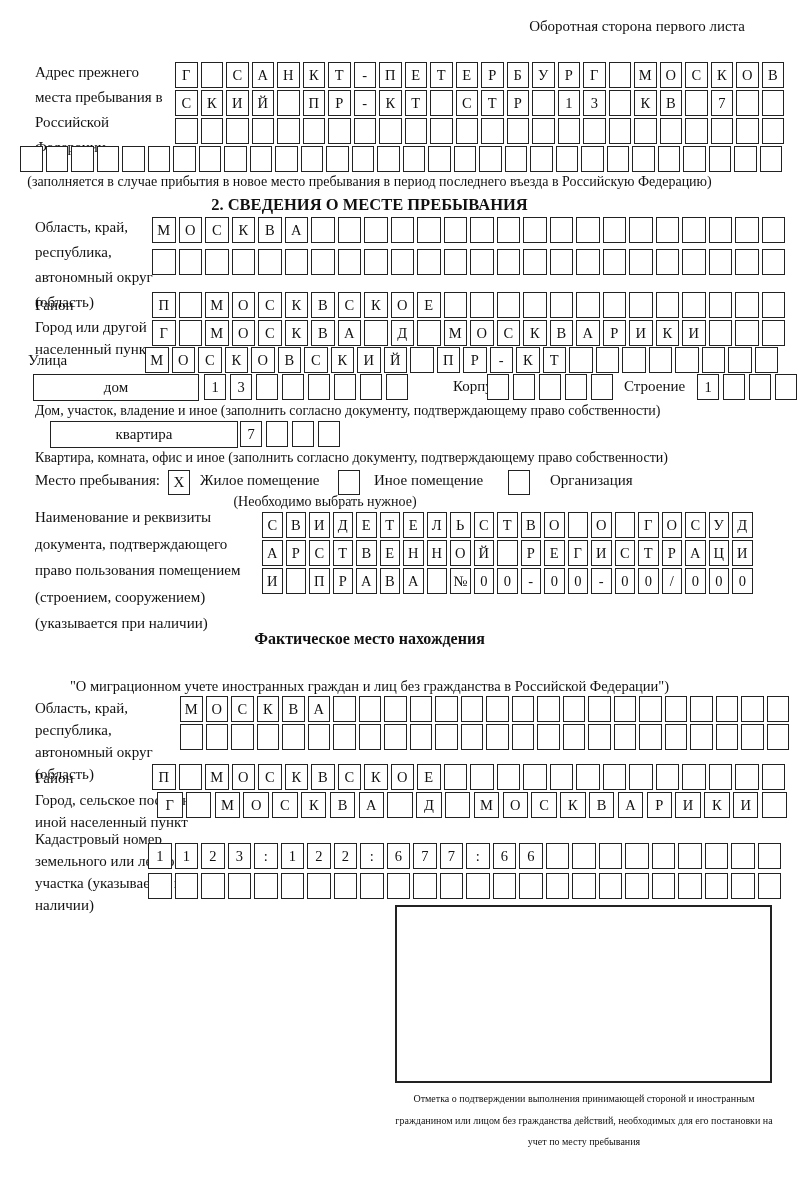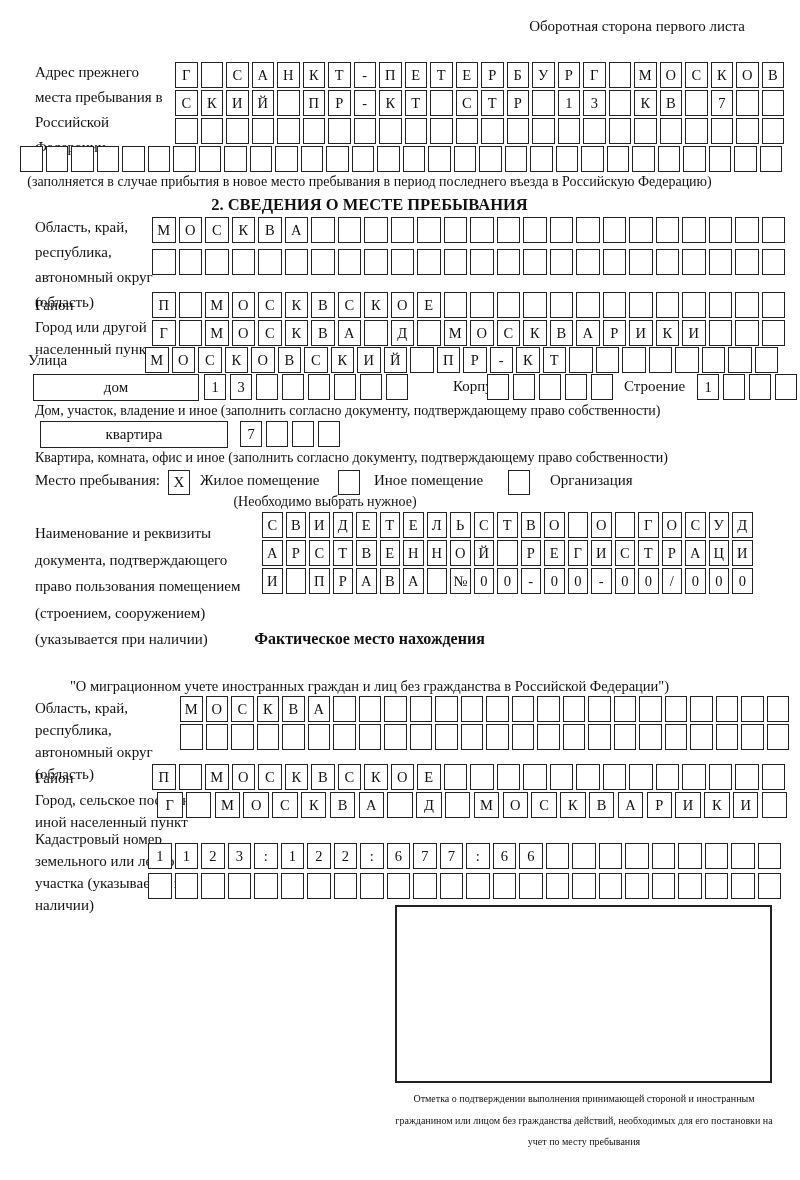--- a/index.html
+++ b/index.html
@@ -308,41 +308,41 @@
     </div>
   <div class="abs inline-lbl" style="left:624px;top:378px;">Строение</div>
   <div class="abs row ve" style="left:697px;top:374px;">
       <div class="cell">1</div>
       <div class="cell"></div>
       <div class="cell"></div>
       <div class="cell"></div>
     </div>
   <div class="abs note" style="left:35px;top:403px;">Дом, участок, владение и иное (заполнить согласно документу, подтверждающему право собственности)</div>
 
-  <div class="abs labelbox" style="left:40px;top:421px;width:188px;">
+  <div class="abs labelbox" style="left:50px;top:421px;width:188px;">
       <span>квартира</span>
     </div>
   <div class="abs row ve" style="left:240px;top:421px;">
       <div class="cell">7</div>
       <div class="cell"></div>
       <div class="cell"></div>
       <div class="cell"></div>
     </div>
   <div class="abs note" style="left:35px;top:450px;">Квартира, комната, офис и иное (заполнить согласно документу, подтверждающему право собственности)</div>
 
   <div class="abs inline-lbl" style="left:35px;top:472px;">Место пребывания:</div>
   <div class="abs cb" style="left:168px;top:470px;">X</div>
   <div class="abs inline-lbl" style="left:200px;top:472px;">Жилое помещение</div>
   <div class="abs cb" style="left:338px;top:470px;"></div>
   <div class="abs inline-lbl" style="left:374px;top:472px;">Иное помещение</div>
   <div class="abs cb" style="left:508px;top:470px;"></div>
   <div class="abs inline-lbl" style="left:550px;top:472px;">Организация</div>
   <div class="abs note" style="left:165px;top:494px;width:320px;text-align:center;">(Необходимо выбрать нужное)</div>
 
-  <div class="abs" style="left:35px;top:520px;width:228px;font-size:15px;line-height:26.5px;">Наименование и реквизиты документа, подтверждающего право пользования помещением (строением, сооружением) (указывается при наличии)</div>
+  <div class="abs" style="left:35px;top:504px;width:228px;font-size:15px;line-height:26.5px;">Наименование и реквизиты документа, подтверждающего право пользования помещением (строением, сооружением) (указывается при наличии)</div>
   <div class="abs row vd" style="left:262px;top:512px;">
       <div class="cell">С</div>
       <div class="cell">В</div>
       <div class="cell">И</div>
       <div class="cell">Д</div>
       <div class="cell">Е</div>
       <div class="cell">Т</div>
       <div class="cell">Е</div>
       <div class="cell">Л</div>
       <div class="cell">Ь</div>

